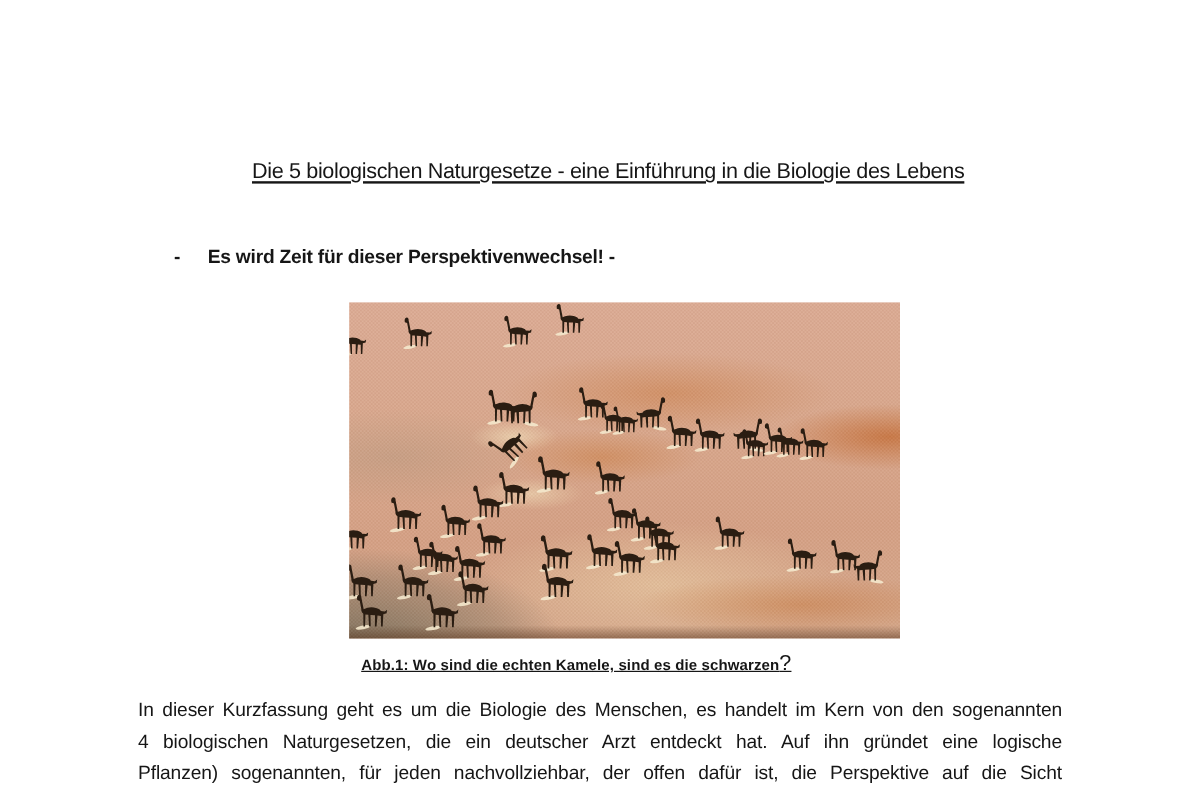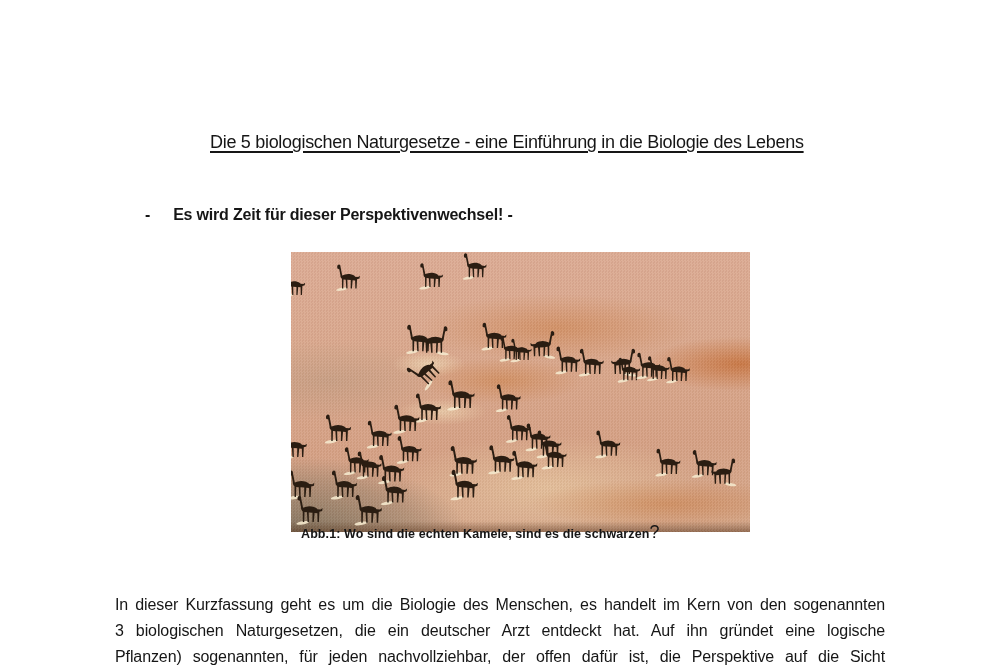--- a/index.html
+++ b/index.html
@@ -36,26 +36,26 @@
       linear-gradient(178deg,#dcab94 0%,#d9a78c 38%,#d5a084 68%,#d6a98c 100%);
   }
   
   .photo::after{
     content:"";position:absolute;inset:0;pointer-events:none;
     background-image:repeating-conic-gradient(rgba(255,255,255,.055) 0% 25%, rgba(100,60,35,.05) 25% 50%);
     background-size:3px 3px;
   }
   .camel-layer{position:absolute;inset:0;width:100%;height:100%;}
   .caption{
-    position:absolute;left:301px;top:505px;
-    font-size:12.5px;font-weight:600;letter-spacing:0.1px;white-space:nowrap;
+    position:absolute;left:301px;top:525px;
+    font-size:12.5px;font-weight:600;letter-spacing:0.1px;white-space:nowrap;text-decoration:underline;
   }
   .caption .qmark{font-size:18px;font-weight:500;line-height:1;}
   .body-text{
-    position:absolute;left:115px;top:574px;width:770px;
+    position:absolute;left:115px;top:562px;width:770px;
     font-size:16px;line-height:25.8px;letter-spacing:-0.1px;
   }
   .body-line{text-align:justify;text-align-last:justify;white-space:normal;}
 </style>
 </head>
 <body>
 
 <div class="page">
 
   <div class="doc-title">Die 5 biologischen Naturgesetze - eine Einführung in die Biologie des Lebens</div>
@@ -130,17 +130,17 @@
         <use href="#camel-sym" transform="translate(432.837 219.8) rotate(0) scale(-1 1) translate(-15 -14)"></use>
       </svg>
   </div>
 
   <div class="caption">
     <span>Abb.1: Wo sind die echten Kamele, sind es die schwarzen</span><span class="qmark">?</span>
   </div>
 
   <div class="body-text">
     <div class="body-line">In dieser Kurzfassung geht es um die Biologie des Menschen, es handelt im Kern von den sogenannten</div>
-    <div class="body-line">3 biologischen Naturgesetzen, die ein deutscher Arzt entdeckt hat. Auf ihn gründet eine logische</div>
+    <div class="body-line">4 biologischen Naturgesetzen, die ein deutscher Arzt entdeckt hat. Auf ihn gründet eine logische</div>
     <div class="body-line">Pflanzen) sogenannten, für jeden nachvollziehbar, der offen dafür ist, die Perspektive auf die Sicht</div>
   </div>
 
 </div>
 
 </body></html>

